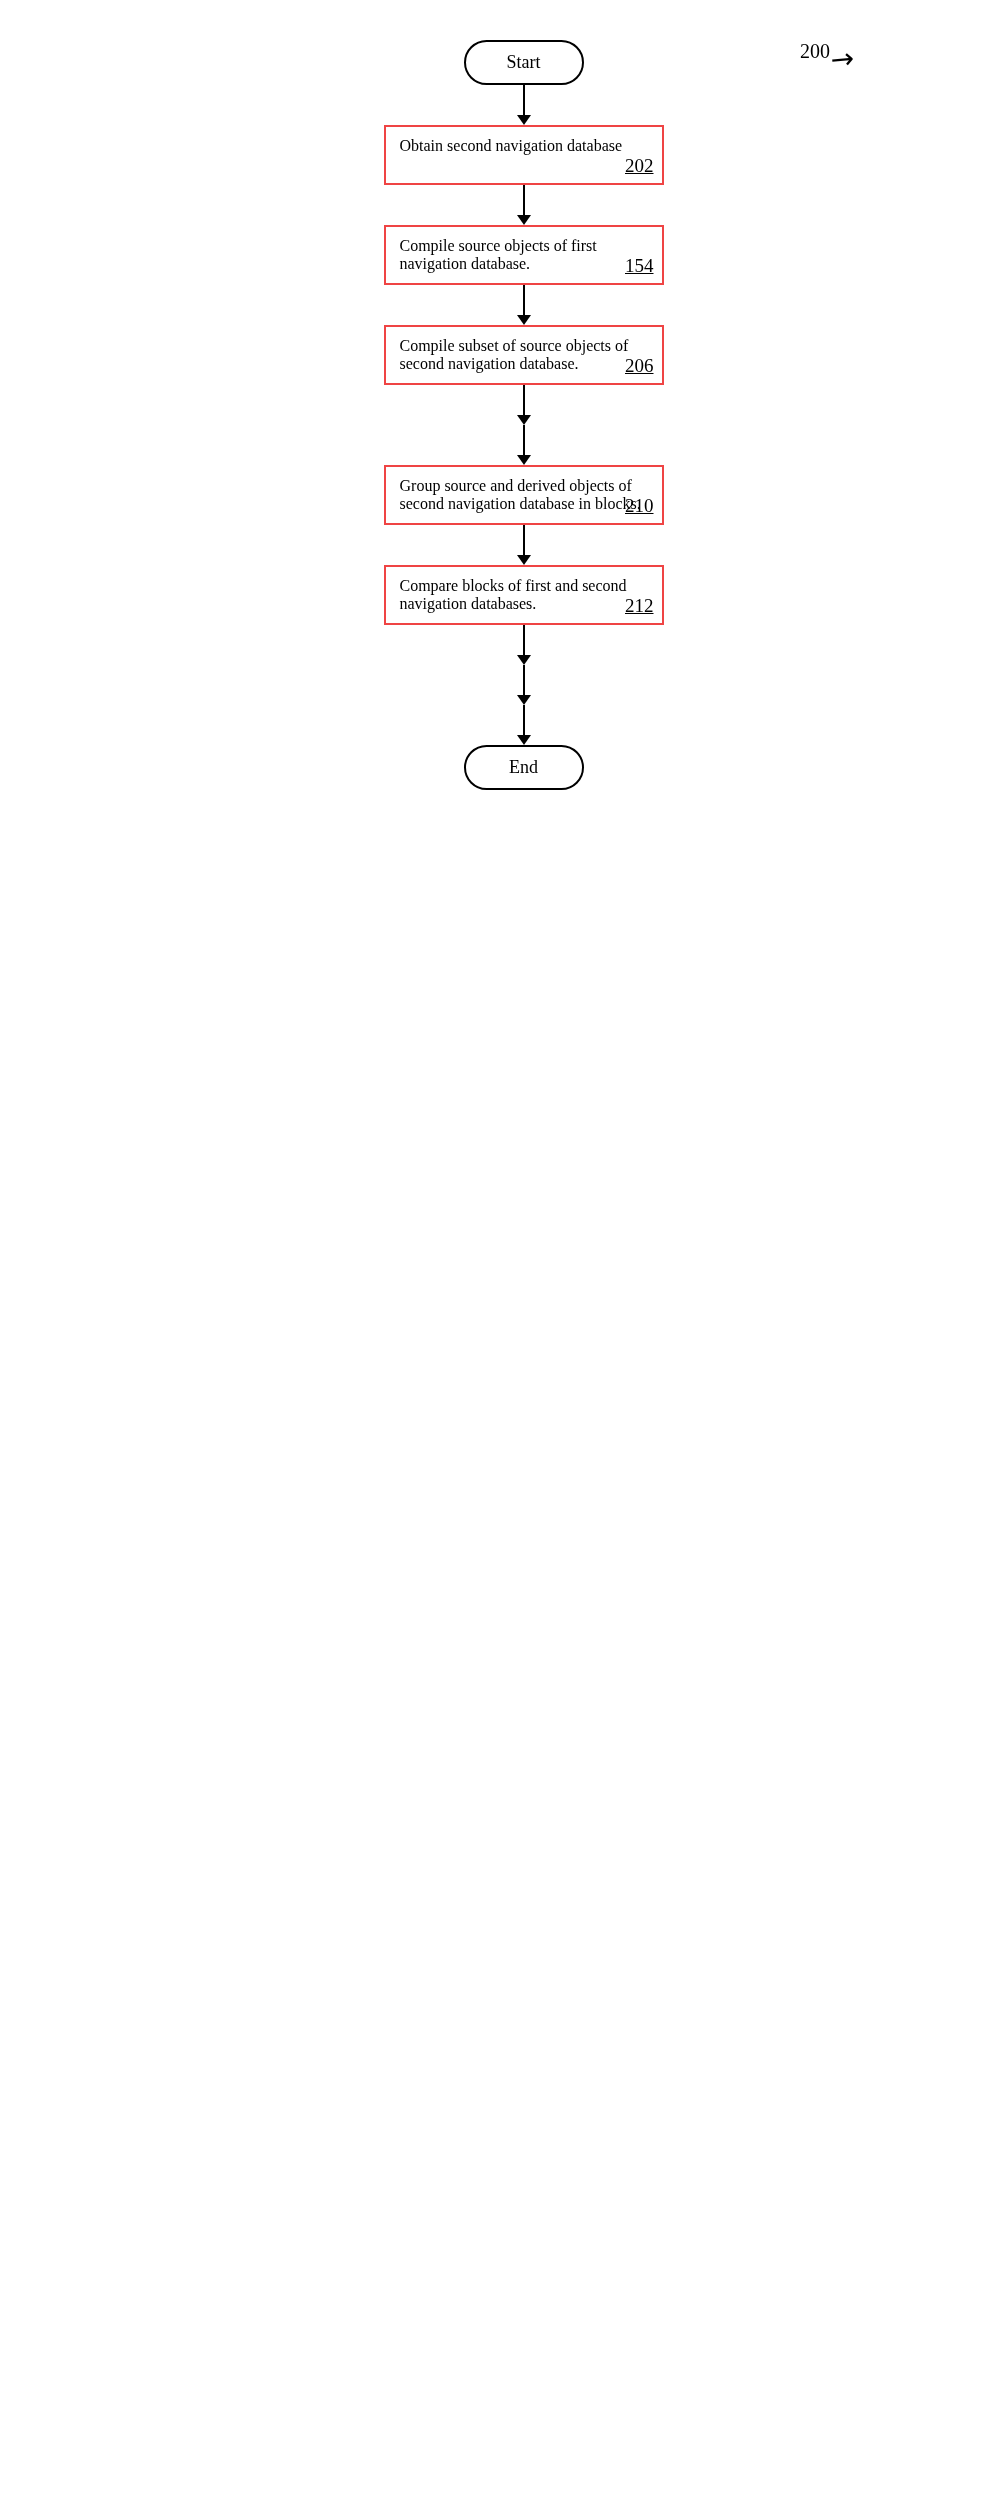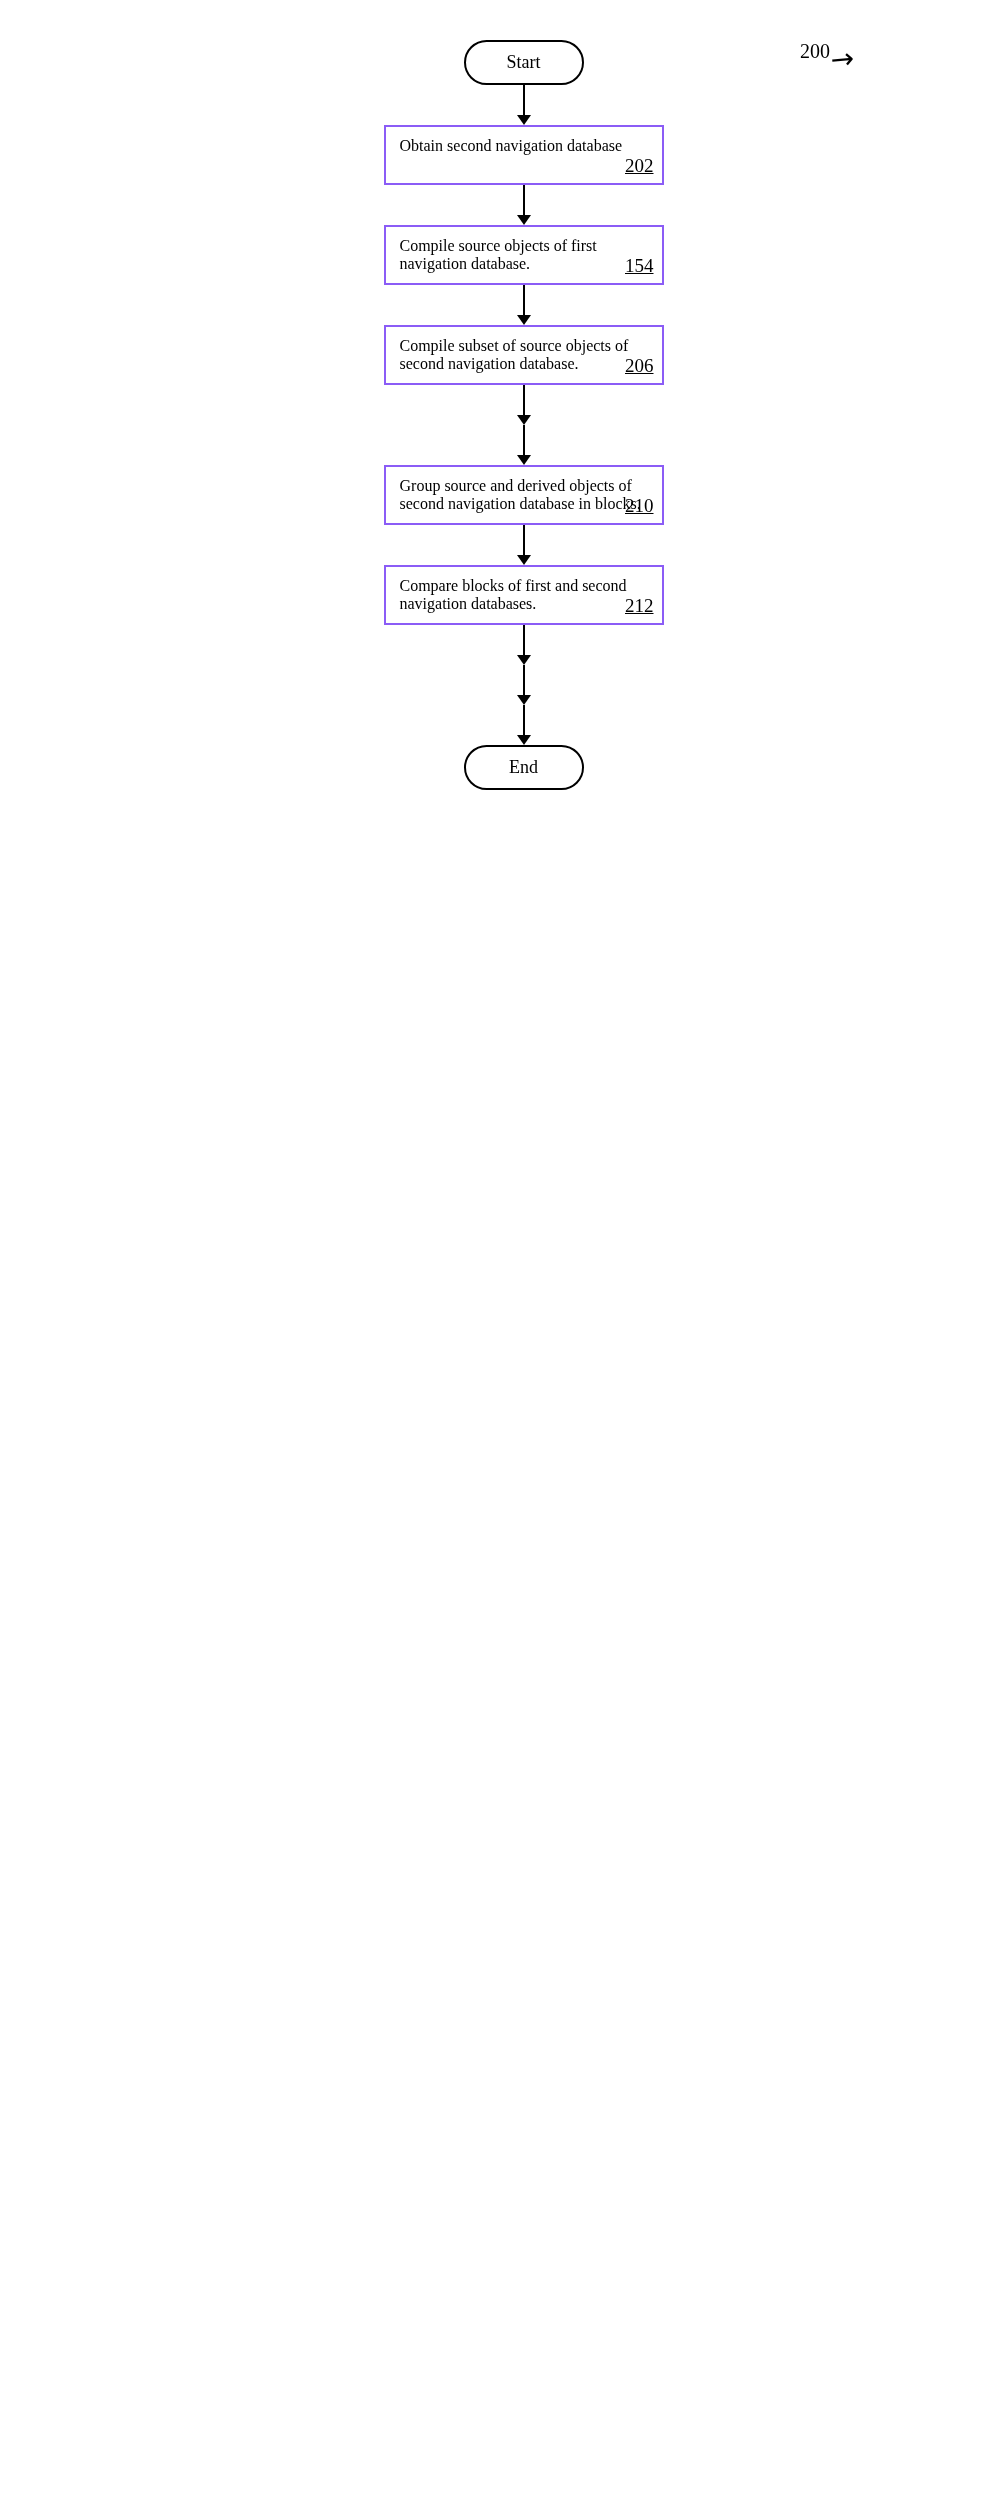--- a/index.html
+++ b/index.html
@@ -32,21 +32,21 @@
       border: 2px solid #000;
       border-radius: 30px;
       padding: 10px 40px;
       font-size: 18px;
       text-align: center;
       background: #fff;
       min-width: 120px;
     }
 
     .node-rect {
-      border: 2px solid #8b5cf6;
+      border: 2px solid #ef4444;
       padding: 10px 14px;
       font-size: 16px;
       background: #fff;
       width: 280px;
       min-height: 60px;
       position: relative;
     }
 
     .arrow-down {
       display: flex;

